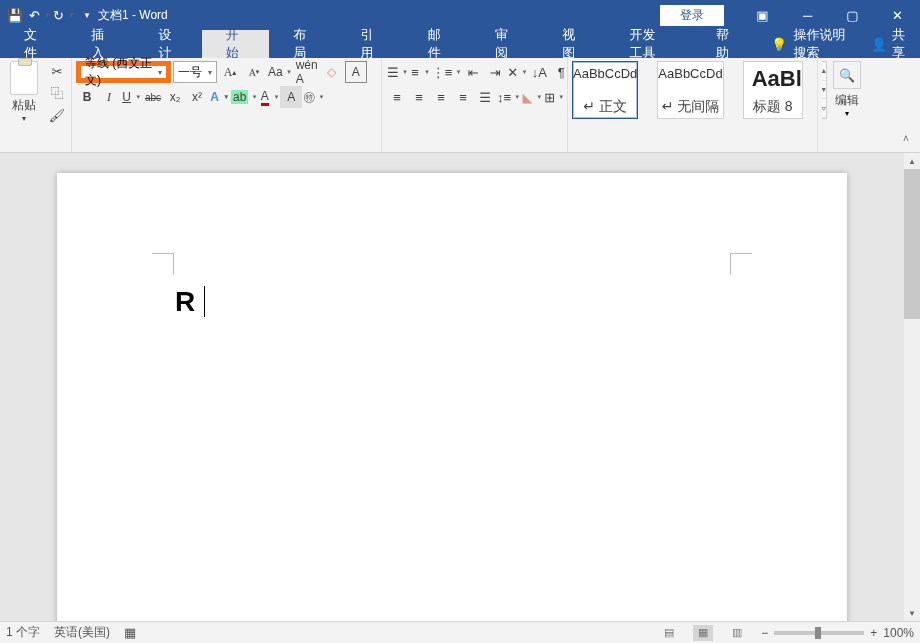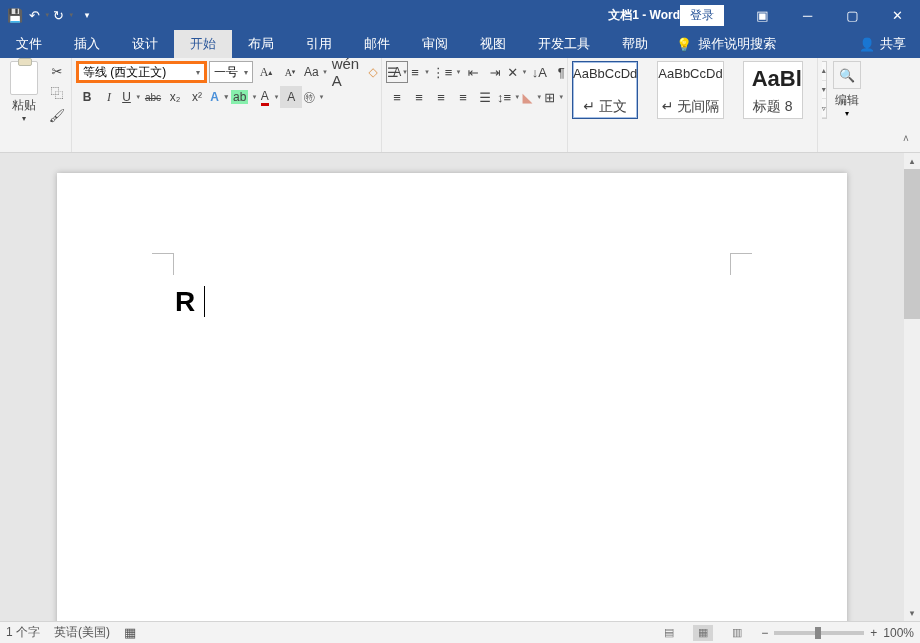--- a/index.html
+++ b/index.html
@@ -1,27 +1,27 @@
 <!DOCTYPE html>
 <html><head>
 <meta charset="utf-8">
 <style>
 * { margin: 0; padding: 0; box-sizing: border-box; font-family: "Microsoft YaHei", "Segoe UI", sans-serif; }
 body { width: 920px; height: 643px; background: #e6e6e6; overflow: hidden; position: relative; }
 
 .titlebar { height: 30px; background: #2b579a; display: flex; align-items: center; color: white; font-size: 12px; }
 .titlebar .qat { display: flex; align-items: center; gap: 2px; margin-left: 4px; }
 .titlebar .qat > div { width: 22px; height: 22px; display: flex; align-items: center; justify-content: center; cursor: pointer; }
-.titlebar .title { flex: 1; text-align: right; font-weight: bold; }
+.titlebar .title { flex: 1; text-align: left; }
 .titlebar .right { display: flex; align-items: center; gap: 0; }
-.titlebar .login { background: white; color: #2b579a; padding: 2px 10px; font-size: 12px; margin-right: 16px; }
+.titlebar .login { background: white; color: #2b579a; padding: 2px 20px; font-size: 12px; margin-right: 16px; }
 .titlebar .winbtn { width: 45px; height: 30px; display: flex; align-items: center; justify-content: center; cursor: pointer; }
 
 .tabs { height: 28px; background: #2b579a; display: flex; align-items: stretch; color: white; font-size: 13px; }
-.tab { padding: 0 16px; display: flex; align-items: center; cursor: pointer; }
+.tab { padding: 0 24px; display: flex; align-items: center; cursor: pointer; }
 .tab.active { background: #e5e5e5; color: #2b579a; }
 .tabs .spacer { flex: 1; }
 .tell-me { display: flex; align-items: center; padding: 0 12px; gap: 6px; cursor: text; }
 .share { padding: 0 14px; display: flex; align-items: center; gap: 4px; cursor: pointer; }
 
 .ribbon { height: 95px; background: #f3f3f3; border-bottom: 1px solid #d4d4d4; display: flex; position: relative; }
 .group { border-right: 1px solid #e1e1e1; display: flex; flex-direction: column; padding: 3px 4px 0 4px; position: relative; }
 .group-body { flex: 1; display: flex; align-items: flex-start; }
 .group-label { text-align: center; font-size: 11px; color: #666; padding-bottom: 2px; position: relative; height: 17px; line-height: 15px; margin-top: 32px;}
 .group-label .launcher { position: absolute; right: 2px; bottom: 3px; width: 10px; height: 10px; border: 1px solid #888; border-top: none; border-left: none; cursor: pointer; }
@@ -31,21 +31,21 @@
 .dd { padding-right: 9px; position: relative; }
 .dd::after { content: "▾"; font-size: 7px; position: absolute; right: 1px; top: 50%; transform: translateY(-50%); color: #666; }
 .row { display: flex; gap: 0px; align-items: center;}
 
 .clip-body { display: flex; gap: 3px; align-items: flex-start;}
 .paste { width: 40px; display: flex; flex-direction: column; align-items: center; font-size: 12px; color: #444; }
 .paste .icon { width: 28px; height: 34px; background: #fff; border: 1px solid #ccc; border-radius: 2px; position: relative; margin-bottom: 2px;}
 .paste .icon::before{content:"";position:absolute;top:-4px;left:7px;width:12px;height:6px;border:1px solid #bba;background:#e9e0c2;border-radius:2px}
 
 .font-group .top-row { display: flex; gap: 2px; margin-bottom: 3px;}
-.font-name { width: 131px; height: 22px; border: 3px solid #f97316; background: white; font-size: 12px; display: flex; align-items: center; padding-left: 4px; position: relative;}
+.font-name { width: 95px; height: 22px; border: 5px solid #f97316; background: white; font-size: 12px; display: flex; align-items: center; padding-left: 4px; position: relative;}
 .font-name::after{content:"▾";position:absolute;right:4px;font-size:8px;color:#666}
 .font-size { width: 44px; height: 22px; border: 1px solid #ababab; background: white; font-size: 12px; display:flex; align-items:center; padding-left:4px; position: relative;}
 .font-size::after{content:"▾";position:absolute;right:4px;font-size:8px;color:#666}
 
 .para-body { display: flex; flex-direction: column; gap: 3px;}
 
 .styles-body { display: flex; gap: 19px; align-items: stretch;}
 .style-item { width: 67px; height: 58px; border: 1px solid #d0d0d0; background: white; display: flex; flex-direction: column; align-items: center; justify-content: space-between; padding: 4px 0 2px 0; cursor: pointer; }
 .style-item.sel { border: 1px solid #2b579a; box-shadow: inset 0 0 0 1px #a5c0e6;}
 .style-item .preview { font-size: 13px; color: #333; white-space: nowrap; overflow: hidden;}
@@ -166,21 +166,21 @@
 
   <div class="group font-group" style="width:310px">
     <div class="group-body" style="flex-direction:column">
       <div class="top-row">
         <div class="font-name">等线 (西文正文)</div>
         <div class="font-size">一号</div>
         <div class="btn" style="font-family:serif">A<span style="font-size:8px">▴</span></div>
         <div class="btn" style="font-family:serif;font-size:10px">A<span style="font-size:7px">▾</span></div>
         <div class="btn dd">Aa</div>
         <div class="btn">
-            <span style="font-size:15px">wén<br>A</span>
+            <span style="font-size:12px">wén<br>A</span>
           </div>
         <div class="btn">
             <span style="color:#d95;">◇</span>
           </div>
         <div class="btn" style="border:1px solid #888">A</div>
       </div>
       <div class="row">
         <div class="btn" style="font-weight:bold">B</div>
         <div class="btn" style="font-style:italic;font-family:serif">I</div>
         <div class="btn dd" style="text-decoration:underline">U</div>

